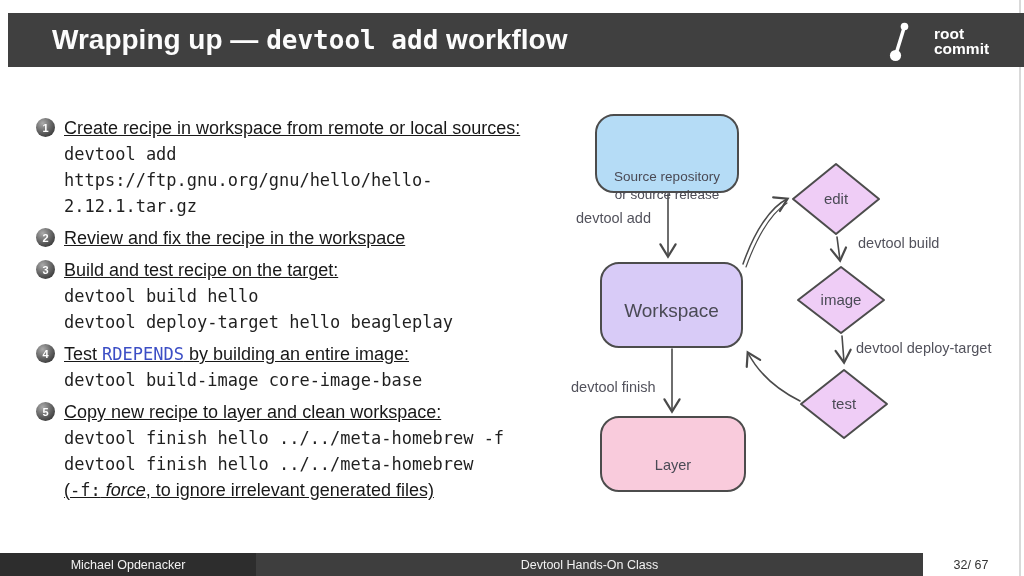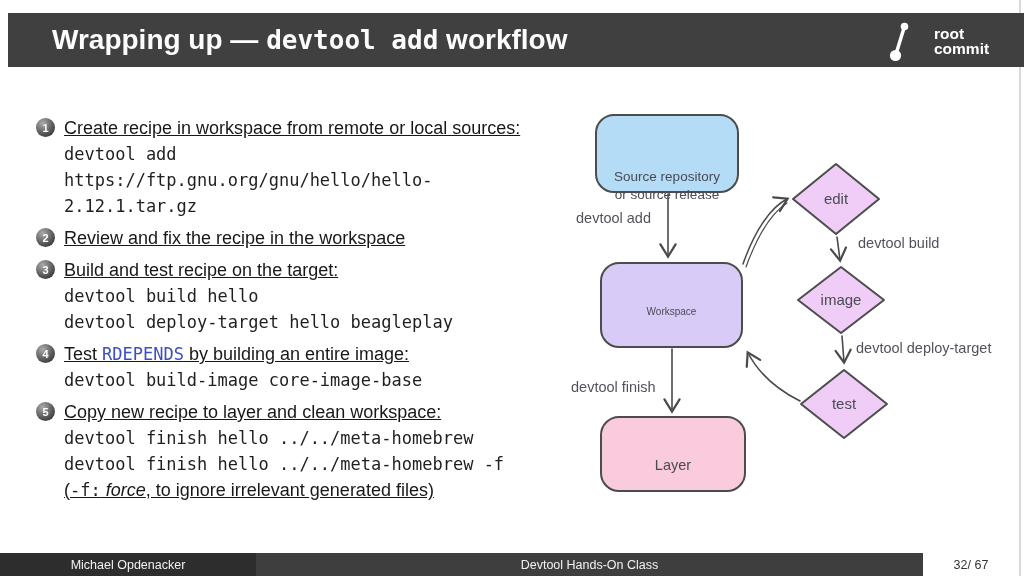--- a/index.html
+++ b/index.html
@@ -29,21 +29,21 @@
   .mono{font-family:"DejaVu Sans Mono", monospace;font-size:17px;color:#1f1f1f;}
   .pre{white-space:pre-wrap;}
   .hl{color:#3c4ec5;}
   .ital{font-style:italic;}
   
   .diagram{position:absolute;left:560px;top:100px;width:464px;height:420px;}
   .dg-svg{position:absolute;left:0;top:0;}
   .node-label{position:absolute;color:#4a4a55;text-align:center;
               display:flex;flex-direction:column;align-items:center;justify-content:center;}
   .nl-source{left:36px;top:15px;width:142px;height:77px;font-size:13.5px;line-height:18px;margin-top:32px;}
-  .nl-workspace{left:41px;top:163px;width:141px;height:96px;font-size:10px;}
+  .nl-workspace{left:41px;top:163px;width:141px;height:96px;font-size:19px;}
   .nl-layer{left:41px;top:317px;width:144px;height:95px;font-size:14.5px;}
   .nl-edit{left:236px;top:90px;width:80px;font-size:15px;}
   .nl-build{left:241px;top:191px;width:80px;font-size:15px;}
   .nl-test{left:244px;top:295px;width:80px;font-size:15px;}
   .edge-label{position:absolute;color:#52525c;font-size:14.5px;white-space:nowrap;}
   .el-add{left:16px;top:110px;}
   .el-build{left:298px;top:135px;}
   .el-deploy{left:296px;top:240px;}
   .el-finish{left:11px;top:279px;}
   
@@ -105,22 +105,22 @@
     <div class="step-body">
       <div class="line sans pre"><span>Test </span><span class="mono hl">RDEPENDS</span><span> by building an entire image:</span></div>
       <div class="line mono">devtool build-image core-image-base</div>
     </div>
   </li>
 
   <li class="step">
     <span class="ball">5</span>
     <div class="step-body">
       <div class="line sans">Copy new recipe to layer and clean workspace:</div>
+      <div class="line mono">devtool finish hello ../../meta-homebrew -f</div>
       <div class="line mono">devtool finish hello ../../meta-homebrew</div>
-      <div class="line mono">devtool finish hello ../../meta-homebrew -f</div>
       <div class="line sans pre"><span>(</span><span class="mono">-f:</span><span class="ital"> force</span><span>, to ignore irrelevant generated files)</span></div>
     </div>
   </li>
 
 </ol>
 
 <div class="diagram">
   <svg class="dg-svg" width="464" height="420" viewBox="0 0 464 420">
     <defs>
       <marker id="ah" viewBox="-12 -8 14 16" refX="-0.5" refY="0" markerWidth="22" markerHeight="22" orient="auto" markerUnits="userSpaceOnUse">

